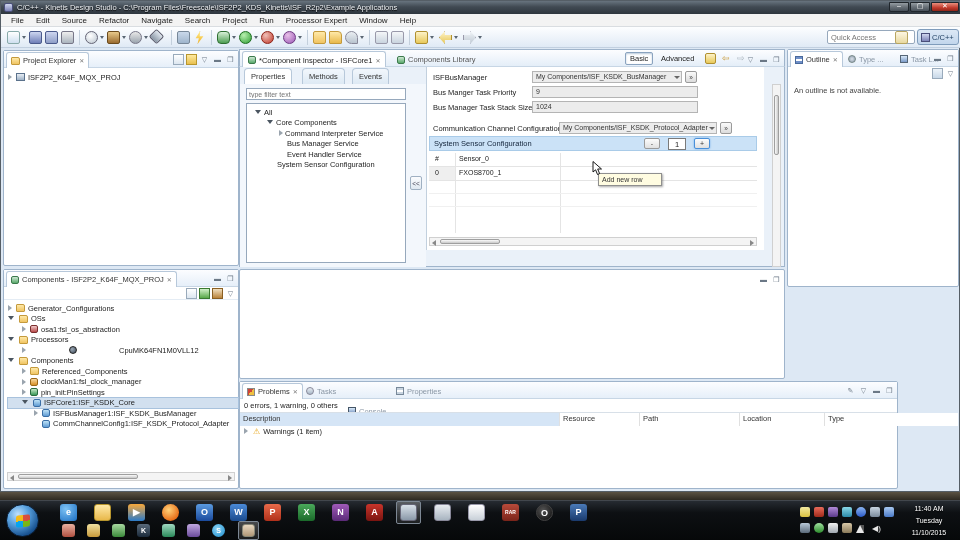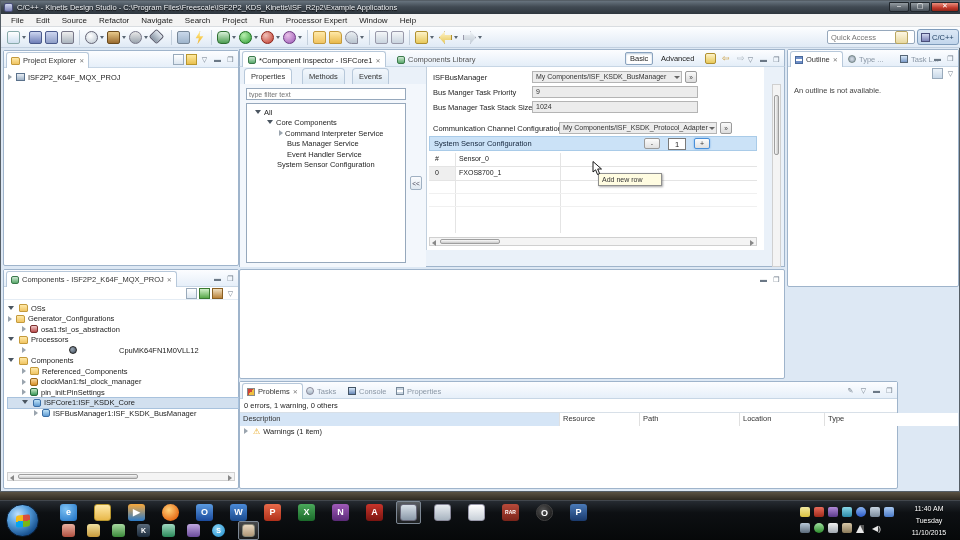--- a/index.html
+++ b/index.html
@@ -249,28 +249,28 @@
         <span class="hic" style="background:linear-gradient(#fff,#dce6f0);border:1px solid #9ab;"></span>
         <span class="hic" style="background:linear-gradient(#d0f0c8,#58a84a);border:1px solid #3a7a30;"></span>
         <span class="hic" style="background:linear-gradient(#f0dfc0,#b8823a);border:1px solid #8a5f22;"></span>
         <span class="hic">
             <span class="glyph">▽</span>
           </span>
       </span>
     </div>
     <div style="padding:3px 0 0 4px;">
       <div class="trow">
+          <span class="tri-c"></span>
+          <span class="ic folder"></span>
+          <span class="lbl">Generator_Configurations</span>
+        </div>
+      <div class="trow">
           <span class="tri-e"></span>
           <span class="ic folder"></span>
           <span class="lbl">OSs</span>
-        </div>
-      <div class="trow">
-          <span class="tri-c"></span>
-          <span class="ic folder"></span>
-          <span class="lbl">Generator_Configurations</span>
         </div>
       <div class="trow" style="padding-left:14px;">
           <span class="tri-c"></span>
           <span class="ic comp" style="background:linear-gradient(#f0c8c8,#b84a4a);border-color:#7a2e2e;"></span>
           <span class="lbl">osa1:fsl_os_abstraction</span>
         </div>
       <div class="trow">
           <span class="tri-e"></span>
           <span class="ic folder"></span>
           <span class="lbl">Processors</span>
@@ -302,20 +302,25 @@
         </div>
       <div class="trow sel" style="padding-left:14px;">
           <span class="tri-e"></span>
           <span class="ic comp"></span>
           <span class="lbl">ISFCore1:ISF_KSDK_Core</span>
         </div>
       <div class="trow" style="padding-left:26px;">
           <span class="tri-c"></span>
           <span class="ic comp"></span>
           <span class="lbl">ISFBusManager1:ISF_KSDK_BusManager</span>
+        </div>
+      <div class="trow" style="padding-left:26px;">
+          <span class="tri-none"></span>
+          <span class="ic comp"></span>
+          <span class="lbl">CommChannelConfig1:ISF_KSDK_Protocol_Adapter</span>
         </div>
     </div>
     <div class="hscroll" style="left:3px;top:202px;width:228px;">
       <span class="sarrow" style="left:2px;border-right:4px solid #888;border-top:3px solid transparent;border-bottom:3px solid transparent;"></span>
       <span class="hthumb" style="left:10px;width:120px;"></span>
       <span class="sarrow" style="right:2px;border-left:4px solid #888;border-top:3px solid transparent;border-bottom:3px solid transparent;"></span>
     </div>
   </div>
 
   <div class="etabs">
@@ -488,21 +493,21 @@
     <div class="phead">
       <span class="vtab" style="left:2px;">
         <span style="width:8px;height:8px;margin-right:3px;background:linear-gradient(135deg,#d04437 50%,#f0c040 50%);border:1px solid #888;"></span>
         <span class="t">Problems</span>
         <span class="x">✕</span>
       </span>
       <span class="vtab inactive" style="left:62px;">
         <span style="width:8px;height:8px;margin-right:3px;background:linear-gradient(#e8eef4,#a8b8c8);border:1px solid #889;border-radius:50%;"></span>
         <span class="t" style="color:#8a97a5;">Tasks</span>
       </span>
-      <span class="vtab inactive" style="left:104px;">
+      <span class="vtab inactive" style="left:104px;margin-top:20px;">
         <span style="width:8px;height:8px;margin-right:3px;background:linear-gradient(#d8e8f8,#6888b8);border:1px solid #456;"></span>
         <span class="t" style="color:#8a97a5;">Console</span>
       </span>
       <span class="vtab inactive" style="left:152px;">
         <span style="width:8px;height:8px;margin-right:3px;background:repeating-linear-gradient(#c8d4e0 0 2px,#fff 2px 4px);border:1px solid #789;"></span>
         <span class="t" style="color:#8a97a5;">Properties</span>
       </span>
       <span class="hicons">
         <span class="hic">
             <span class="glyph">✎</span>

